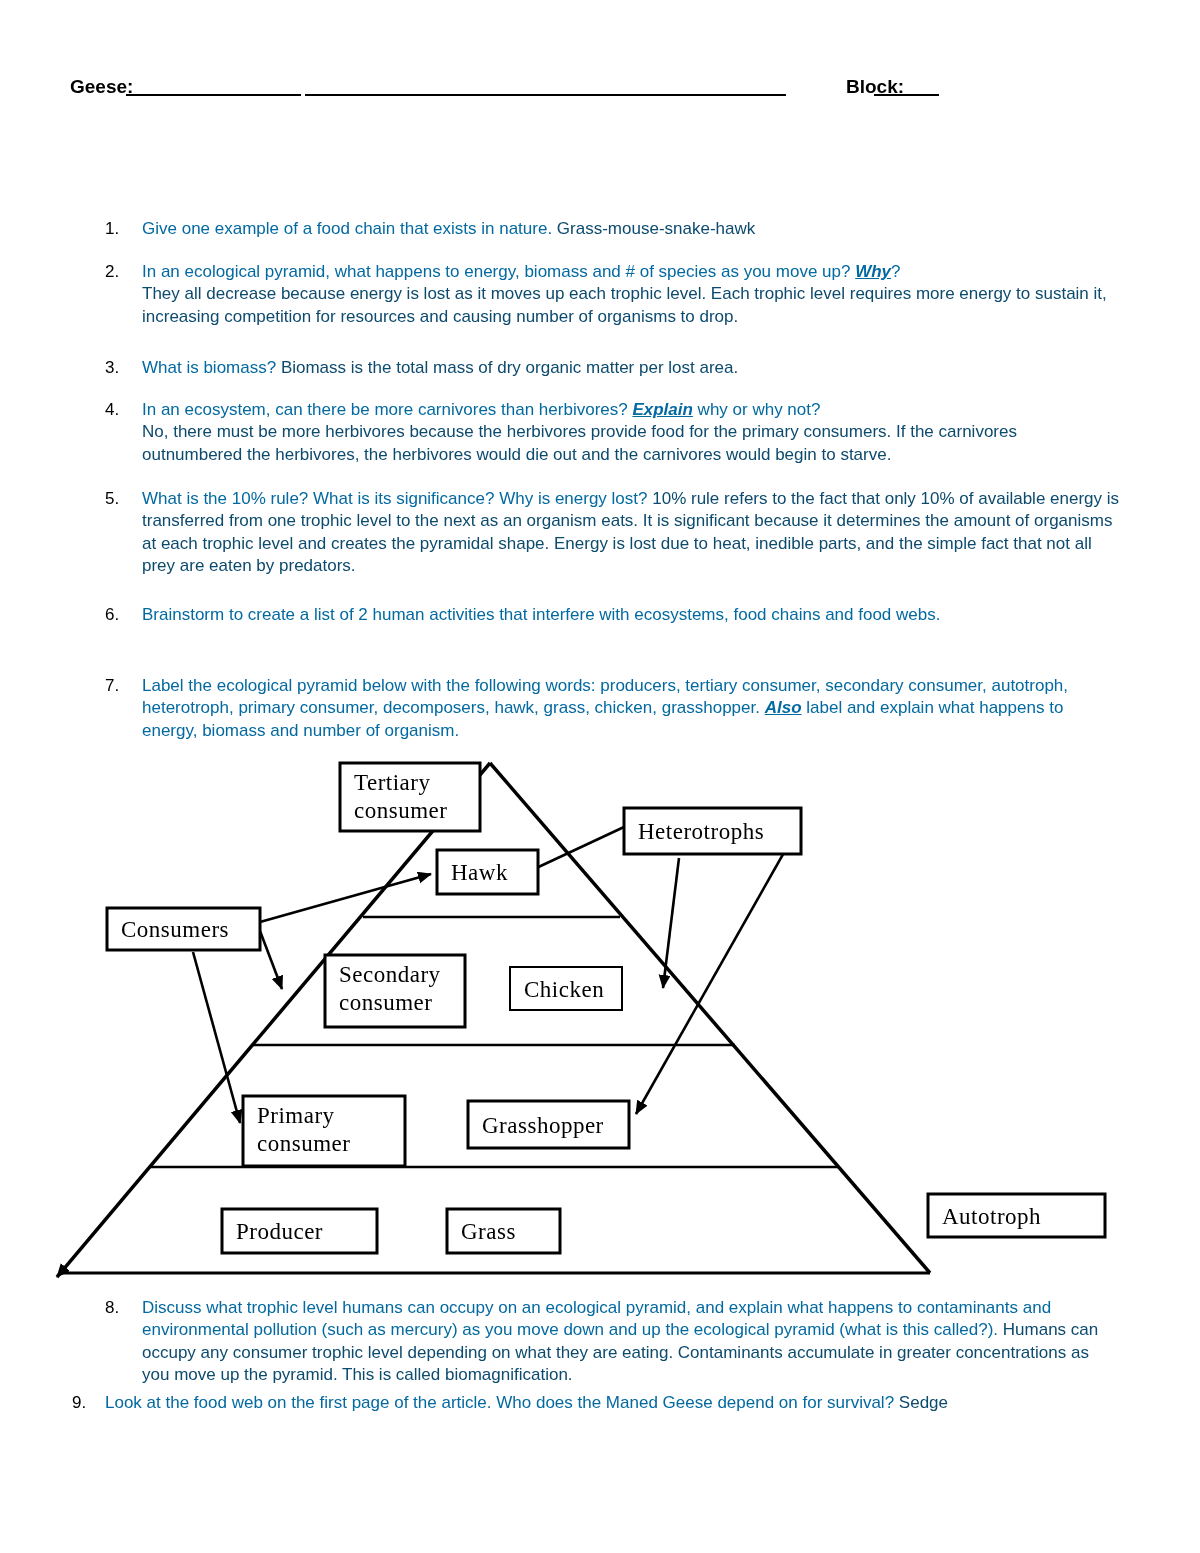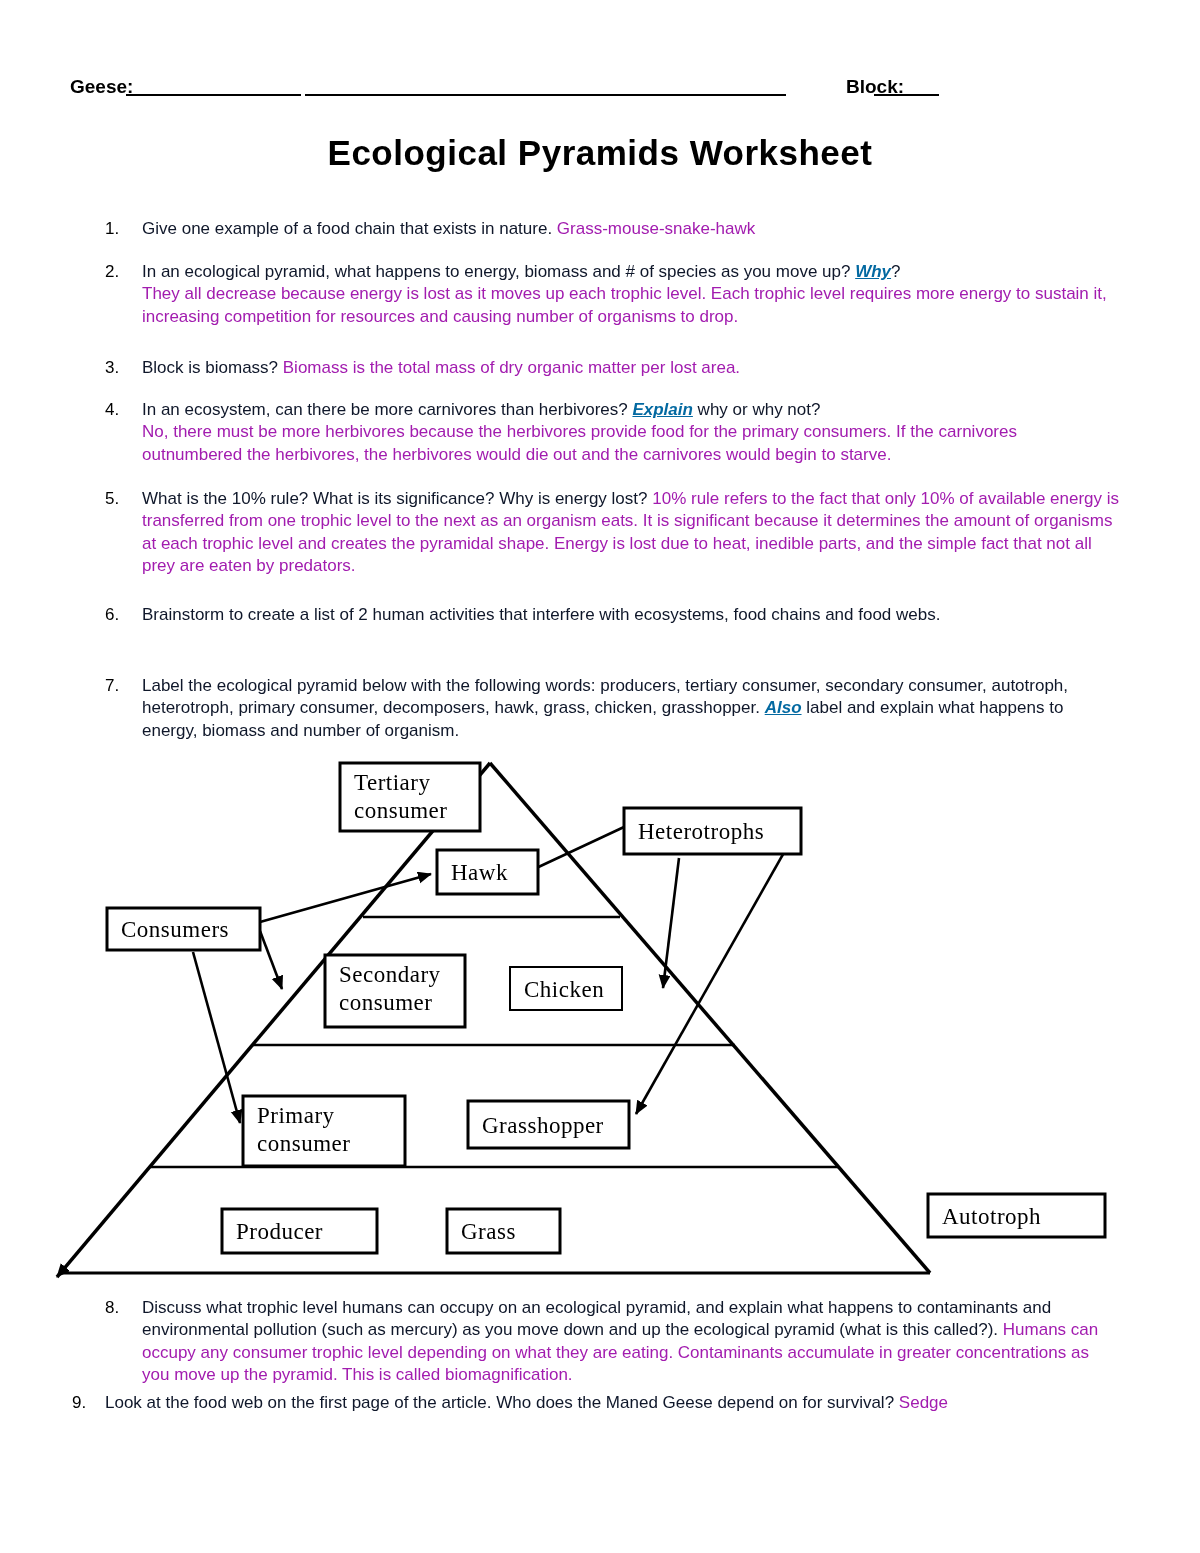--- a/index.html
+++ b/index.html
@@ -5,51 +5,50 @@
   html,body{margin:0;padding:0;background:#fff;}
   #page{position:relative;width:1200px;height:1553px;background:#fff;overflow:hidden;
         font-family:"Liberation Sans",sans-serif;color:#000;}
   .hdr-label{position:absolute;top:76px;font-weight:bold;font-size:19px;}
   .hdr-line{position:absolute;top:76px;height:18px;border-bottom:2px solid #000;}
   #title{position:absolute;top:133px;left:0;width:1200px;text-align:center;
          font-size:35px;font-weight:bold;letter-spacing:.5px;}
   .q{position:absolute;left:0;width:1200px;font-size:17px;line-height:22.4px;}
   .qnum{position:absolute;top:0;}
   .qtext{position:absolute;top:0;}
-  .seg-q{color:#0f172a;}
-  .seg-a{color:#a21caf;}
+  .seg-q{color:#0369a1;}
+  .seg-a{color:#0c4a6e;}
   .seg-emph{color:#0369a1;font-weight:bold;font-style:italic;text-decoration:underline;}
   #diagram{position:absolute;left:0;top:750px;}
   .boxlabel{font-family:"Liberation Serif",serif;font-size:23px;letter-spacing:.5px;fill:#000;}
 </style>
 </head>
 <body>
 
 <div id="page">
 
   <span class="hdr-label" style="left:70px">Geese:</span>
   <span class="hdr-line" style="left:126px;width:175px"></span>
   <span class="hdr-line" style="left:305px;width:481px"></span>
   <span class="hdr-label" style="left:846px">Block:</span>
   <span class="hdr-line" style="left:874px;width:65px"></span>
 
-  <div id="title">Ecological Pyramids Worksheet</div>
 
   <div id="questions">
       <div class="q" style="top: 218px;">
         <span class="qnum" style="left: 105px;">1.</span>
         <div class="qtext" style="left: 142px; width: 978px;"><span class="seg-q">Give one example of a food chain that exists in nature. </span><span class="seg-a">Grass-mouse-snake-hawk</span></div>
       </div>
       <div class="q" style="top: 261px;">
         <span class="qnum" style="left: 105px;">2.</span>
         <div class="qtext" style="left: 142px; width: 978px;"><span class="seg-q">In an ecological pyramid, what happens to energy, biomass and # of species as you move up? </span><span class="seg-emph">Why</span><span class="seg-q">?</span><br><span class="seg-a">They all decrease because energy is lost as it moves up each trophic level. Each trophic level requires more energy to sustain it, increasing competition for resources and causing number of organisms to drop.</span></div>
       </div>
       <div class="q" style="top: 357px;">
         <span class="qnum" style="left: 105px;">3.</span>
-        <div class="qtext" style="left: 142px; width: 978px;"><span class="seg-q">Block is biomass? </span><span class="seg-a">Biomass is the total mass of dry organic matter per lost area.</span></div>
+        <div class="qtext" style="left: 142px; width: 978px;"><span class="seg-q">What is biomass? </span><span class="seg-a">Biomass is the total mass of dry organic matter per lost area.</span></div>
       </div>
       <div class="q" style="top: 399px;">
         <span class="qnum" style="left: 105px;">4.</span>
         <div class="qtext" style="left: 142px; width: 978px;"><span class="seg-q">In an ecosystem, can there be more carnivores than herbivores?  </span><span class="seg-emph">Explain</span><span class="seg-q"> why or why not?</span><br><span class="seg-a">No, there must be more herbivores because the herbivores provide food for the primary consumers. If the carnivores outnumbered the herbivores, the herbivores would die out and the carnivores would begin to starve.</span></div>
       </div>
       <div class="q" style="top: 488px;">
         <span class="qnum" style="left: 105px;">5.</span>
         <div class="qtext" style="left: 142px; width: 978px;"><span class="seg-q">What is the 10% rule?  What is its significance? Why is energy lost?  </span><span class="seg-a">10% rule refers to the fact that only 10% of available energy is transferred from one trophic level to the next as an organism eats. It is significant because it determines the amount of organisms at each trophic level and creates the pyramidal shape. Energy is lost due to heat, inedible parts, and the simple fact that not all prey are eaten by predators.</span></div>
       </div>
       <div class="q" style="top: 604px;">

